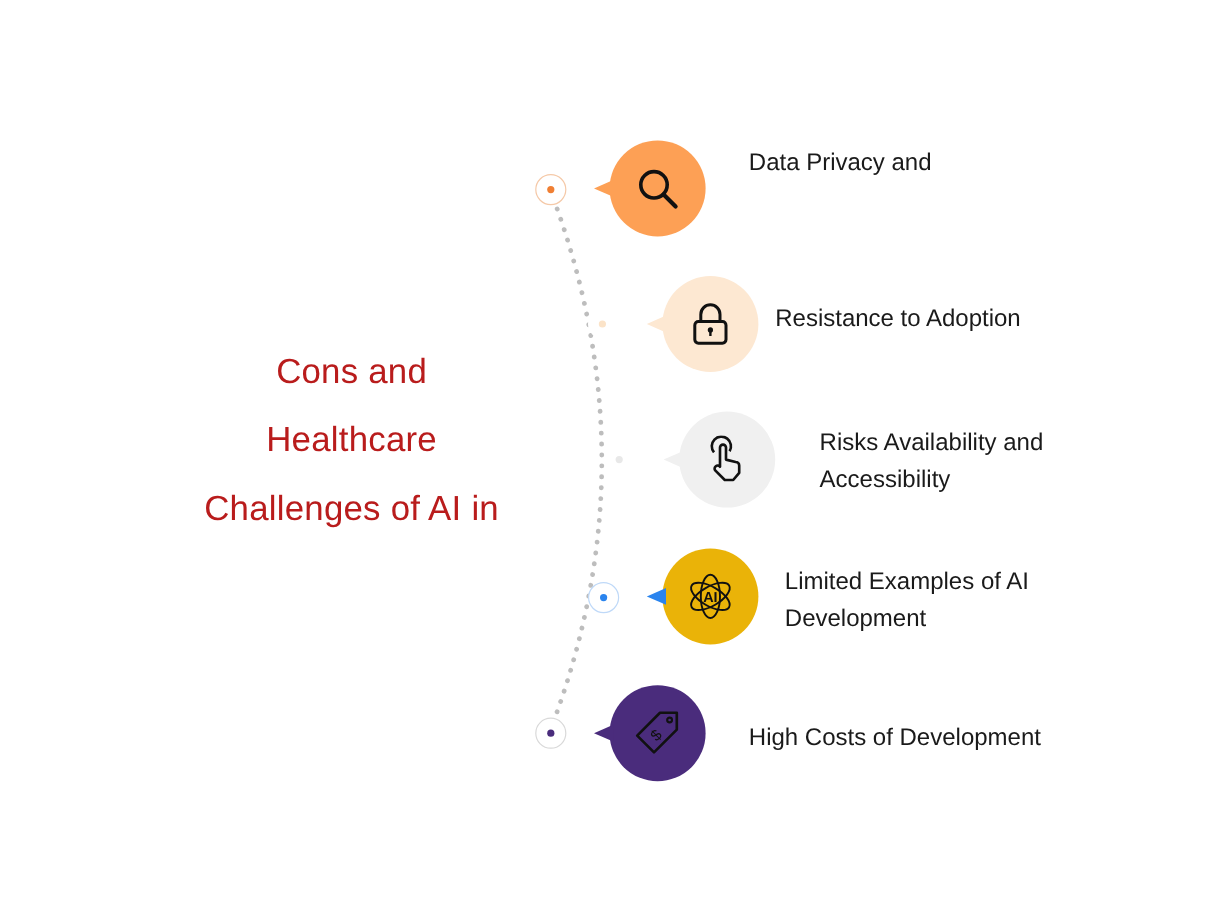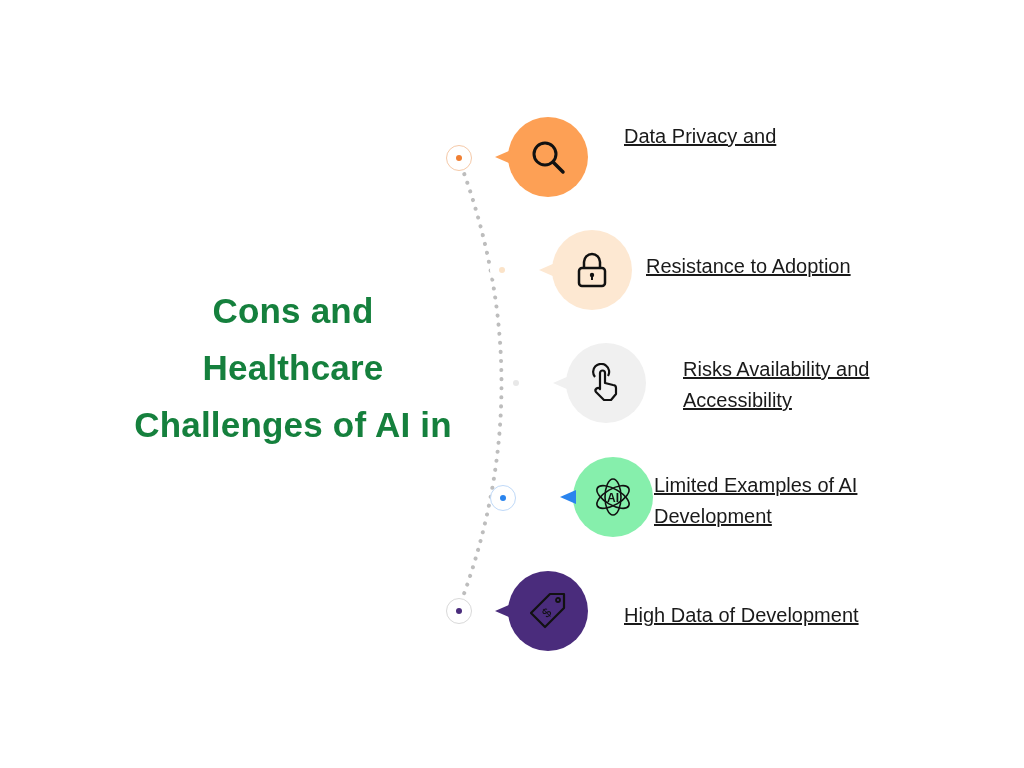--- a/index.html
+++ b/index.html
@@ -1,25 +1,25 @@
 <!DOCTYPE html>
 <html><head>
 <meta charset="utf-8">
 <style>
   html, body { margin:0; padding:0; }
   body { width:1024px; height:768px; background:#ffffff; position:relative; overflow:hidden;
          font-family:"Liberation Sans", sans-serif; color:#111; }
   .title { position:absolute; left:110px; top:282px; width:366px; text-align:center;
-           font-weight:bold; font-size:35px; line-height:57px; color:#15803d; letter-spacing:0.2px; }
+           font-weight:normal; font-size:29px; line-height:57px; color:#b91c1c; letter-spacing:0.2px; }
   svg.arc { position:absolute; left:0; top:0; }
   .bubble { position:absolute; width:80px; height:80px; border-radius:50%; }
   .bubble .tail { position:absolute; left:-13px; top:33px; width:0; height:0;
                   border-top:7px solid transparent; border-bottom:7px solid transparent; border-right:16px solid; }
   .bubble svg { position:absolute; left:20px; top:20px; }
-  .label { position:absolute; font-size:20px; line-height:31px; color:#1a1a1a;text-decoration:underline; }
+  .label { position:absolute; font-size:20px; line-height:31px; color:#1a1a1a; }
   .dot-ring { position:absolute; width:24px; height:24px; border-radius:50%; background:#fff; }
   .dot-ring .dot { position:absolute; left:9px; top:9px; width:6px; height:6px; border-radius:50%; }
 </style>
 </head>
 <body>
 
 <div class="title">
   <div>Cons and</div>
   <div>Healthcare</div>
   <div>Challenges of AI in</div>
@@ -70,21 +70,21 @@
   </svg>
 </div>
 <div class="label" style="left:683px;top:354px;">
   <div>Risks Availability and</div>
   <div>Accessibility</div>
 </div>
 
 <div class="dot-ring" style="left:490px;top:485px;border:1px solid #BFD9F8;">
   <div class="dot" style="background:#2A84EE;"></div>
 </div>
-<div class="bubble" style="left:573px;top:457px;background:#86efac;">
+<div class="bubble" style="left:552px;top:457px;background:#eab308;">
   <div class="tail" style="border-right-color:#2A84EE;"></div>
   <svg width="40" height="40" viewBox="0 0 40 40">
     <ellipse cx="20" cy="20" rx="18" ry="8" fill="none" stroke="#111" stroke-width="1.6" transform="rotate(30 20 20)"></ellipse>
     <ellipse cx="20" cy="20" rx="18" ry="8" fill="none" stroke="#111" stroke-width="1.6" transform="rotate(-30 20 20)"></ellipse>
     <ellipse cx="20" cy="20" rx="18" ry="8" fill="none" stroke="#111" stroke-width="1.6" transform="rotate(90 20 20)"></ellipse>
     <text x="20" y="24.5" text-anchor="middle" font-family="Liberation Sans, sans-serif" font-size="12" font-weight="bold" fill="#111">AI</text>
   </svg>
 </div>
 <div class="label" style="left:654px;top:470px;">
   <div>Limited Examples of AI</div>
@@ -96,14 +96,14 @@
 </div>
 <div class="bubble" style="left:508px;top:571px;background:#4A2C7C;">
   <div class="tail" style="border-right-color:#4A2C7C;"></div>
   <svg width="40" height="40" viewBox="0 0 40 40">
     <path d="M22,3 H36 V17 L17,36 L3,22 Z" fill="none" stroke="#111" stroke-width="2.2" stroke-linejoin="round" transform="rotate(0 20 20)"></path>
     <circle cx="30" cy="9" r="2" fill="none" stroke="#111" stroke-width="1.8"></circle>
     <text x="19" y="26" text-anchor="middle" font-family="Liberation Sans, sans-serif" font-size="13" fill="#111" transform="rotate(-45 19 22)">$</text>
   </svg>
 </div>
 <div class="label" style="left:624px;top:600px;">
-  <div>High Data of Development</div>
+  <div>High Costs of Development</div>
 </div>
 
 </body></html>

